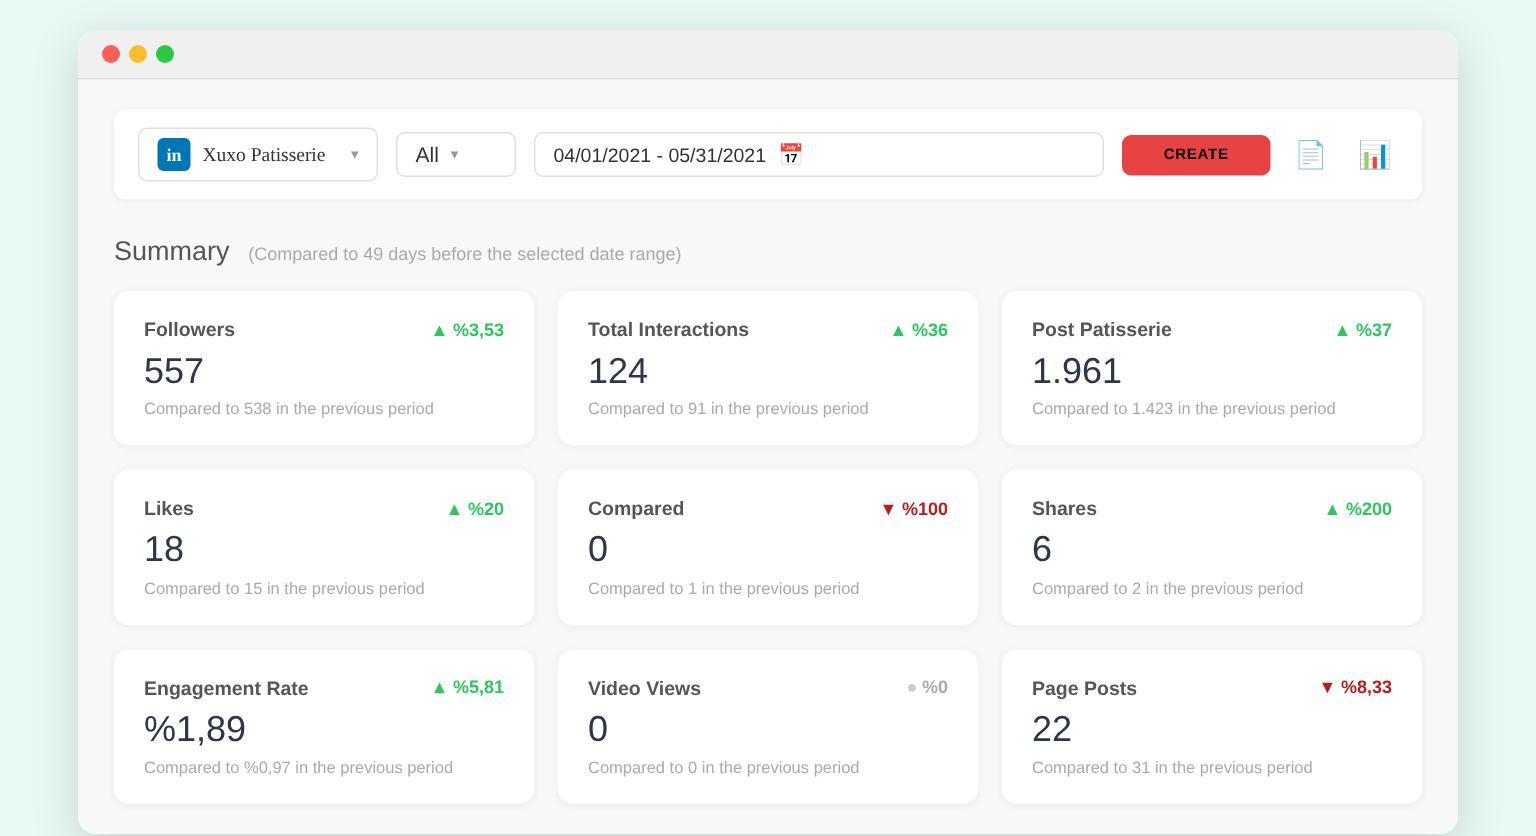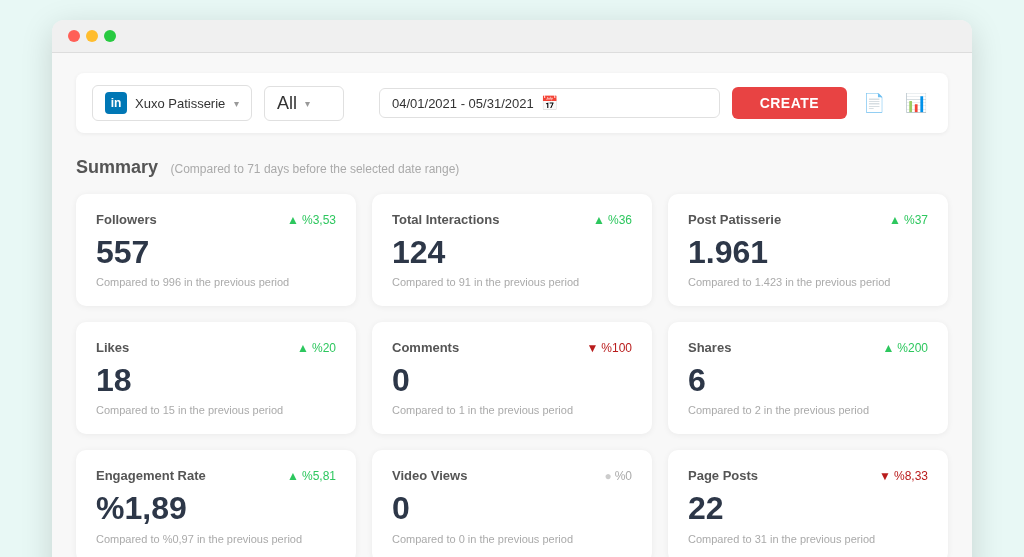--- a/index.html
+++ b/index.html
@@ -57,20 +57,21 @@
     .account-select {
       display: flex;
       align-items: center;
       gap: 8px;
       border: 1px solid #e0e0e0;
       border-radius: 6px;
       padding: 6px 12px;
       background: white;
       cursor: pointer;
       min-width: 160px;
+      font-family: Liberation Serif, serif;
     }
     .linkedin-icon {
       width: 22px;
       height: 22px;
       background: #0077b5;
       border-radius: 4px;
       display: flex;
       align-items: center;
       justify-content: center;
       color: white;
@@ -92,68 +93,67 @@
       align-items: center;
       gap: 8px;
       border: 1px solid #e0e0e0;
       border-radius: 6px;
       padding: 6px 12px;
       background: white;
       cursor: pointer;
       min-width: 80px;
     }
     .filter-label {
-      font-size: 18px;
+      font-size: 14px;
       color: #333;
     }
     .date-picker {
       display: flex;
       align-items: center;
       gap: 8px;
       border: 1px solid #e0e0e0;
       border-radius: 6px;
       padding: 6px 12px;
       background: white;
       cursor: pointer;
       flex: 1;
-      margin-left: 23px;
     }
     .date-text {
       font-size: 13px;
       color: #333;
     }
     .calendar-icon {
       color: #999;
       font-size: 14px;
     }
     .create-btn {
       background: #e84343;
-      color: #ffffff;
+      color: #000000;
       border: none;
       border-radius: 6px;
       padding: 8px 28px;
-      font-size: 14px;
+      font-size: 10px;
       font-weight: 600;
       cursor: pointer;
       letter-spacing: 0.5px;
     }
     .toolbar-icon {
       color: #e84343;
       font-size: 18px;
       cursor: pointer;
       padding: 4px;
     }
 
     
     .summary-header {
       margin-bottom: 16px;
     }
     .summary-title {
       font-size: 18px;
-      font-weight: 700;
+      font-weight: 400;
       color: #555;
       text-align: center;
     }
     .summary-subtitle {
       font-size: 12px;
       color: #aaa;
       margin-left: 8px;
     }
 
     
@@ -177,28 +177,28 @@
     .card-title {
       font-size: 13px;
       font-weight: 600;
       color: #555;
     }
     .badge {
       display: flex;
       align-items: center;
       gap: 3px;
       font-size: 12px;
-      font-weight: 400;
+      font-weight: 700;
     }
     .badge-green { color: #2dc75e; }
     .badge-red { color: #b91c1c; }
     .badge-gray { color: #aaa; }
     .card-value {
-      font-size: 32px;
-      font-weight: 700;
+      font-size: 24px;
+      font-weight: 400;
       color: #2d3748;
       margin-bottom: 6px;
       line-height: 1.1;
     }
     .card-compare {
       font-size: 11px;
       color: #aaa;
     }
     .arrow-up::before { content: '▲'; }
     .arrow-down::before { content: '▼'; }
@@ -235,34 +235,34 @@
       </div>
 
       <button class="create-btn">CREATE</button>
 
       <span class="toolbar-icon">📄</span>
       <span class="toolbar-icon">📊</span>
     </div>
 
     <div class="summary-header">
       <span class="summary-title">Summary</span>
-      <span class="summary-subtitle">(Compared to 71 days before the selected date range)</span>
+      <span class="summary-subtitle">(Compared to 49 days before the selected date range)</span>
     </div>
 
     <div class="cards-grid" id="cards-container">
     <div class="card">
       <div class="card-header">
         <span class="card-title">Followers</span>
         <span class="badge badge-green">
           <span class="arrow-up"></span>
           %3,53
         </span>
       </div>
       <div class="card-value">557</div>
-      <div class="card-compare">Compared to 996 in the previous period</div>
+      <div class="card-compare">Compared to 538 in the previous period</div>
     </div>
         <div class="card">
       <div class="card-header">
         <span class="card-title">Total Interactions</span>
         <span class="badge badge-green">
           <span class="arrow-up"></span>
           %36
         </span>
       </div>
       <div class="card-value">124</div>
@@ -285,21 +285,21 @@
         <span class="badge badge-green">
           <span class="arrow-up"></span>
           %20
         </span>
       </div>
       <div class="card-value">18</div>
       <div class="card-compare">Compared to 15 in the previous period</div>
     </div>
         <div class="card">
       <div class="card-header">
-        <span class="card-title">Comments</span>
+        <span class="card-title">Compared</span>
         <span class="badge badge-red">
           <span class="arrow-down"></span>
           %100
         </span>
       </div>
       <div class="card-value">0</div>
       <div class="card-compare">Compared to 1 in the previous period</div>
     </div>
         <div class="card">
       <div class="card-header">

